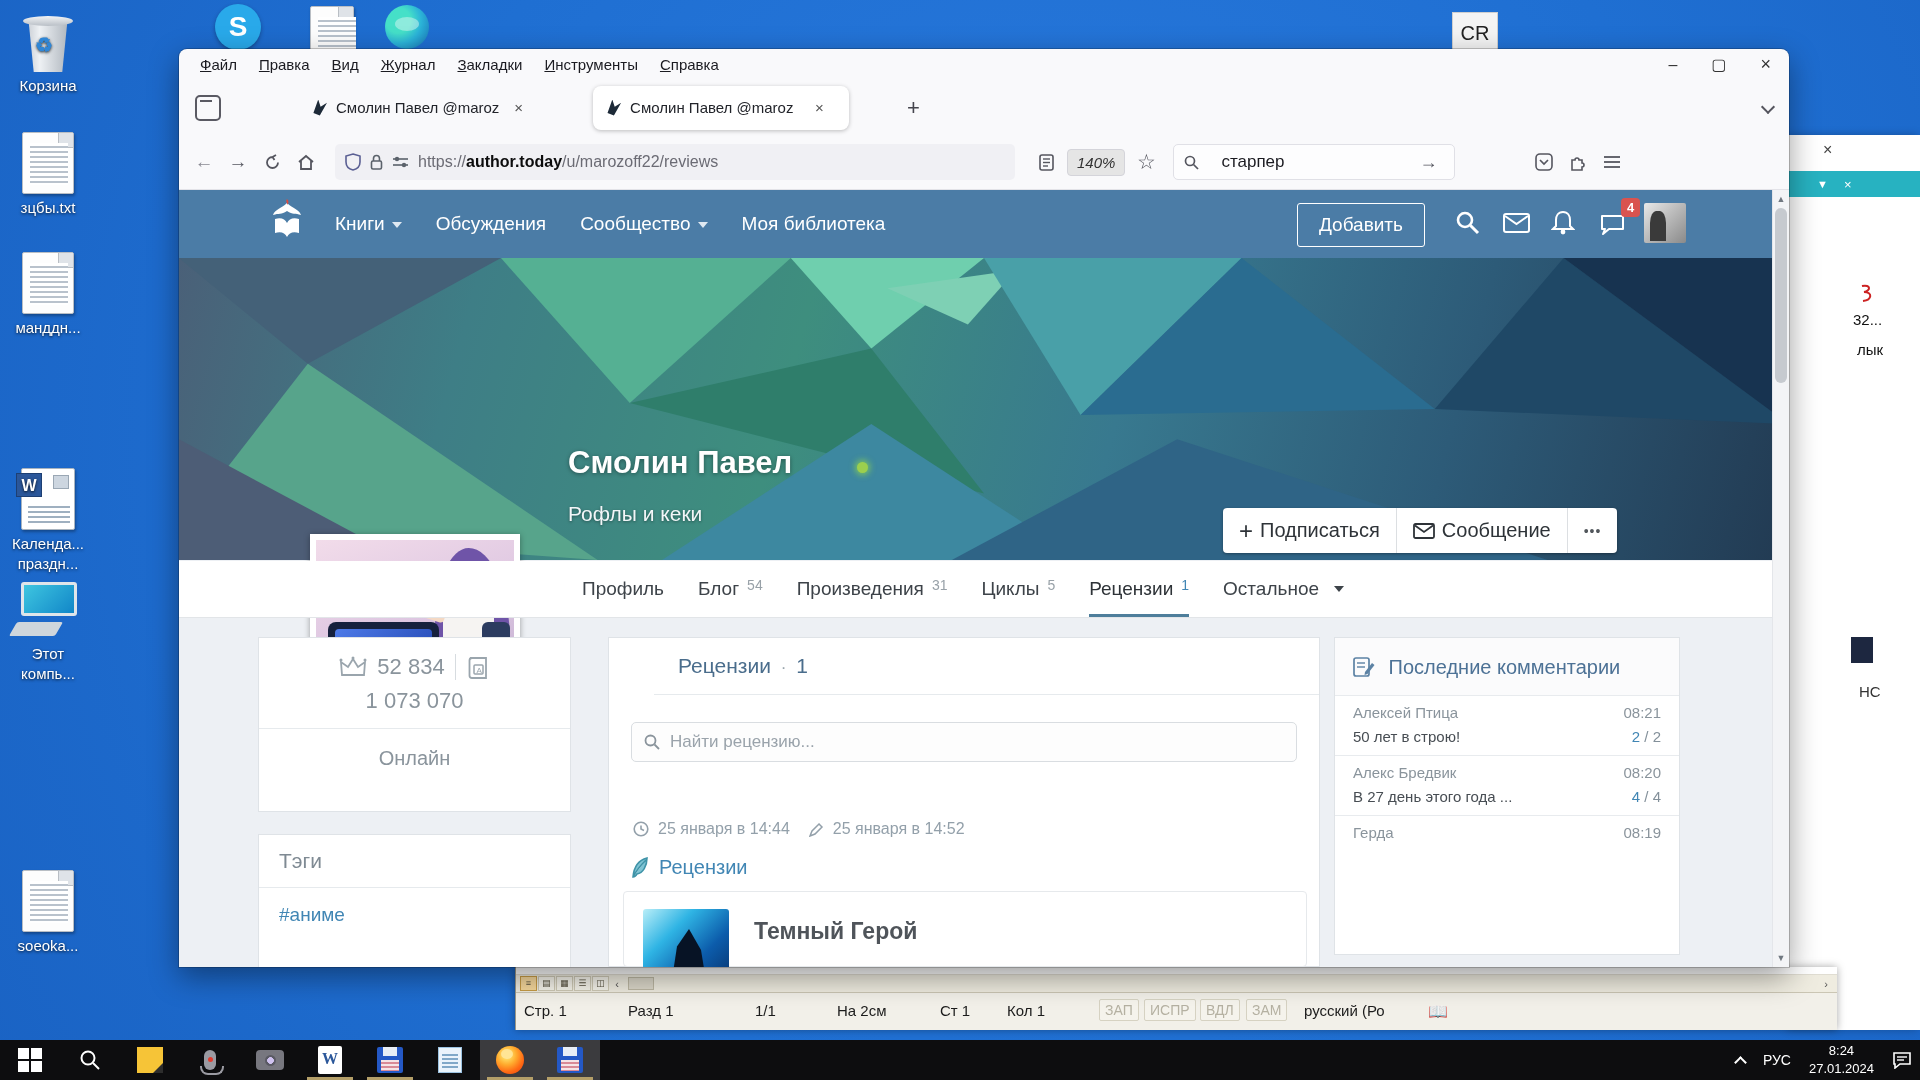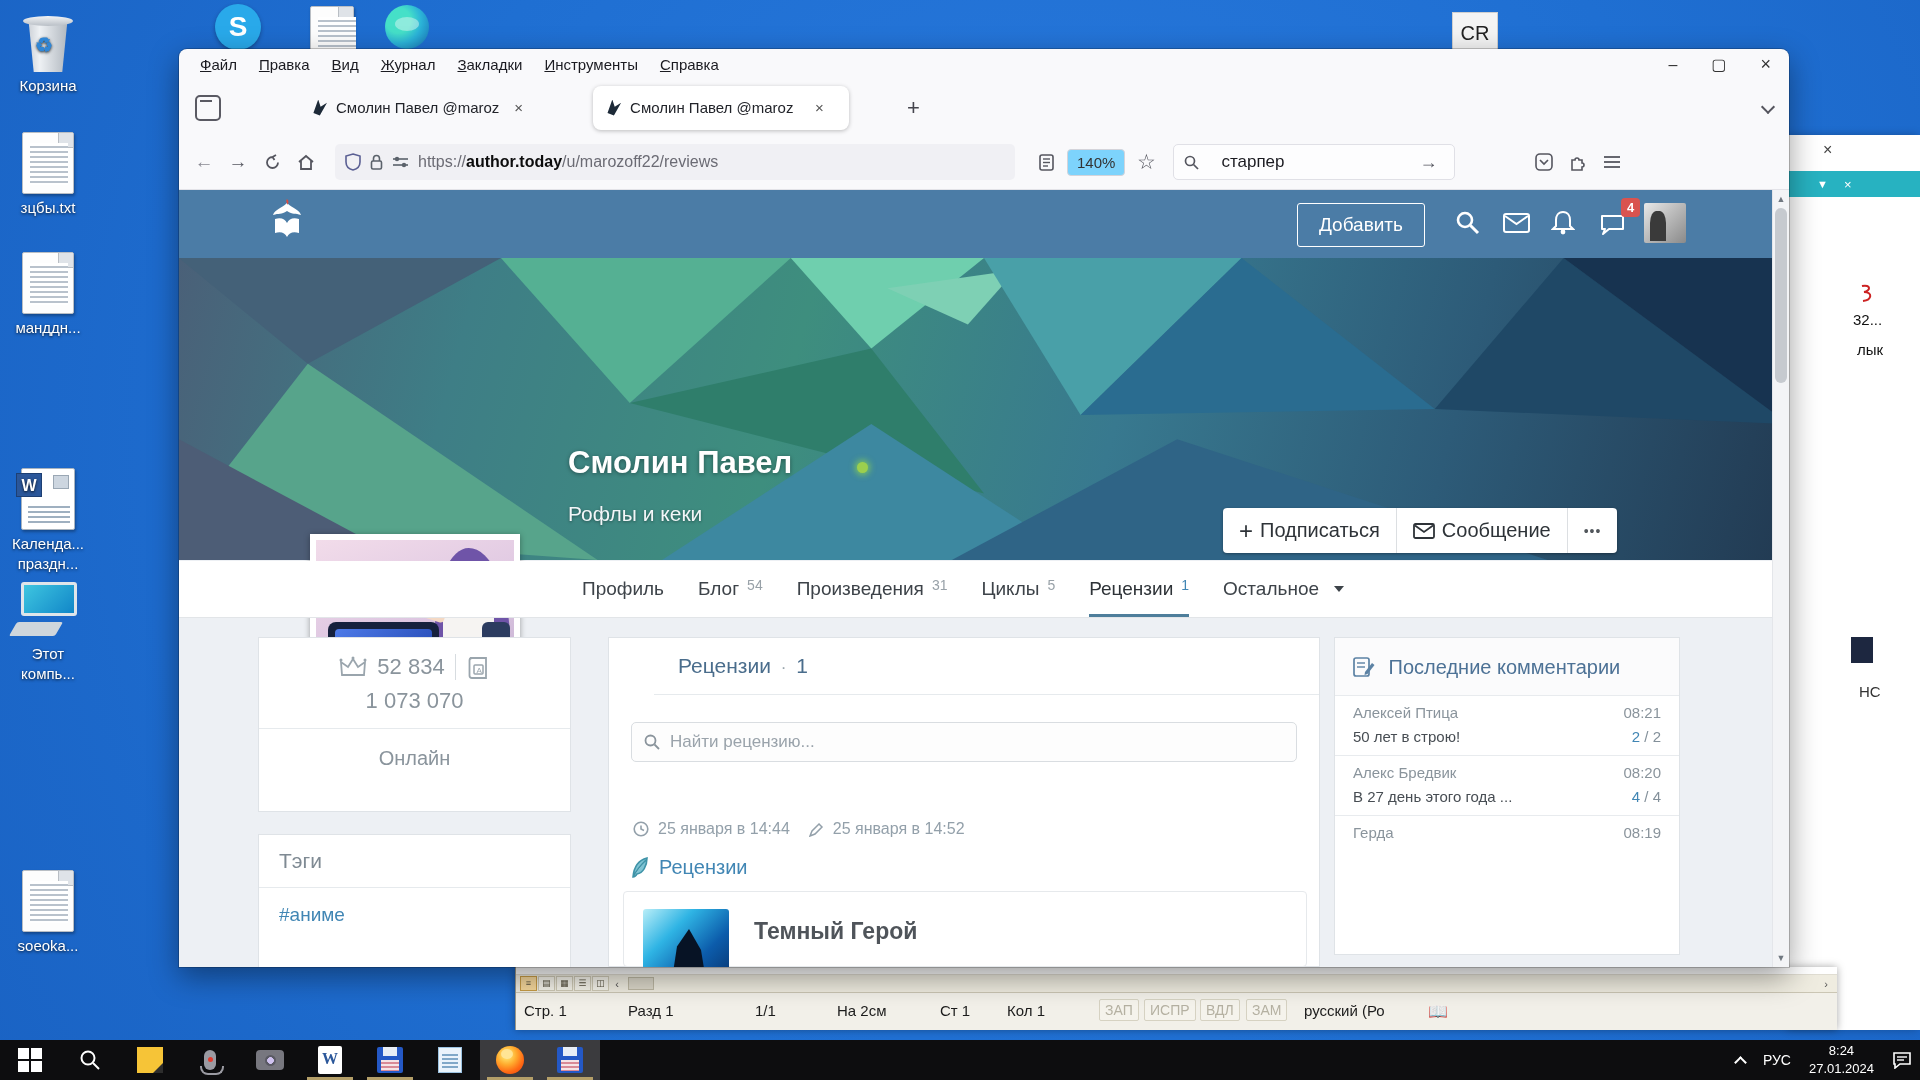--- a/index.html
+++ b/index.html
@@ -53,22 +53,22 @@
   .favicon{width:16px;height:16px;background:#1d2a38;clip-path:polygon(15% 85%,45% 0,60% 45%,100% 20%,55% 100%);}
   .tabx{color:#555;font-size:15px;margin-left:6px;}
   .toolbar{position:absolute;left:0;top:86px;width:100%;height:55px;display:flex;align-items:center;
            border-bottom:1px solid #e3e3e8;}
   .tbico{width:34px;height:34px;display:flex;align-items:center;justify-content:center;color:#55565f;
          font-size:19px;border-radius:4px;flex:0 0 auto;}
   .urlbox{display:flex;align-items:center;width:680px;height:36px;background:#f0f0f4;border-radius:5px;
           margin-left:12px;padding:0 10px;gap:9px;font-size:16px;}
   .urltxt{color:#6b6b74;white-space:nowrap;overflow:hidden;}
   .urltxt b{color:#0c0c0d;font-weight:bold;}
-  .chip{background:#7dd3fc;border:1px solid #d4d4da;border-radius:4px;font-size:15px;color:#333;
-        padding:4px 9px;margin:0 4px;}
+  .chip{background:#e5e5e5;border:1px solid #d4d4da;border-radius:4px;font-size:15px;color:#333;
+        padding:4px 9px;margin:0 4px;font-style:italic;}
   .searchbox{display:flex;align-items:center;width:282px;height:36px;background:#fdfdfe;
         border:1px solid #e0e0e6;border-radius:5px;margin-left:10px;padding:0 10px;gap:20px;}
   .searchbox input{border:0;outline:0;background:transparent;font-size:17px;color:#1b1b21;width:180px;}
   .ffcontent{position:absolute;left:0;top:141px;width:1610px;height:777px;overflow:hidden;background:#edf0f4;}
 
   
   .sitehead{position:absolute;left:0;top:0;width:1610px;height:68px;background:#4b7ca6;display:flex;align-items:center;}
   .sitenav{display:flex;align-items:center;gap:34px;color:#fff;font-size:19px;margin-left:26px;}
   .caret{display:inline-block;width:0;height:0;border-left:5px solid transparent;border-right:5px solid transparent;
          border-top:6px solid #dfe9f2;margin-left:7px;vertical-align:middle;}
@@ -407,20 +407,26 @@
     </div>
 
     <div class="ffcontent">
 
       <div class="sitehead">
         <svg width="44" height="50" viewBox="0 0 44 50" style="margin-left:86px;">
           <path d="M22 4 C16 10 10 10 8 16 C14 14 16 16 22 12 C28 16 30 14 36 16 C34 10 28 10 22 4 Z" fill="#fff"></path>
           <path d="M10 20 C16 18 20 20 22 24 C24 20 28 18 34 20 L34 34 C28 32 24 34 22 38 C20 34 16 32 10 34 Z" fill="#fff"></path>
           <path d="M22 0 C20 3 23 4 22 6 C24 4 24 2 22 0 Z" fill="#e04b3f"></path>
         </svg>
+        <div class="sitenav">
+          <span><span>Книги</span><span class="caret"></span></span>
+          <span>Обсуждения</span>
+          <span><span>Сообщество</span><span class="caret"></span></span>
+          <span>Моя библиотека</span>
+        </div>
         <div class="addbtn">Добавить</div>
         <div class="hico" style="left:1276px;">
           <svg width="25" height="25" viewBox="0 0 25 25">
               <circle cx="10" cy="10" r="7" stroke="#fff" stroke-width="2.6" fill="none"></circle>
               <line x1="15.5" y1="15.5" x2="23" y2="23" stroke="#fff" stroke-width="3"></line>
             </svg>
         </div>
         <div class="hico" style="left:1324px;top:23px;">
           <svg width="27" height="20" viewBox="0 0 27 20">
               <rect x="1" y="1" width="25" height="18" rx="2" stroke="#fff" stroke-width="2" fill="none"></rect>

